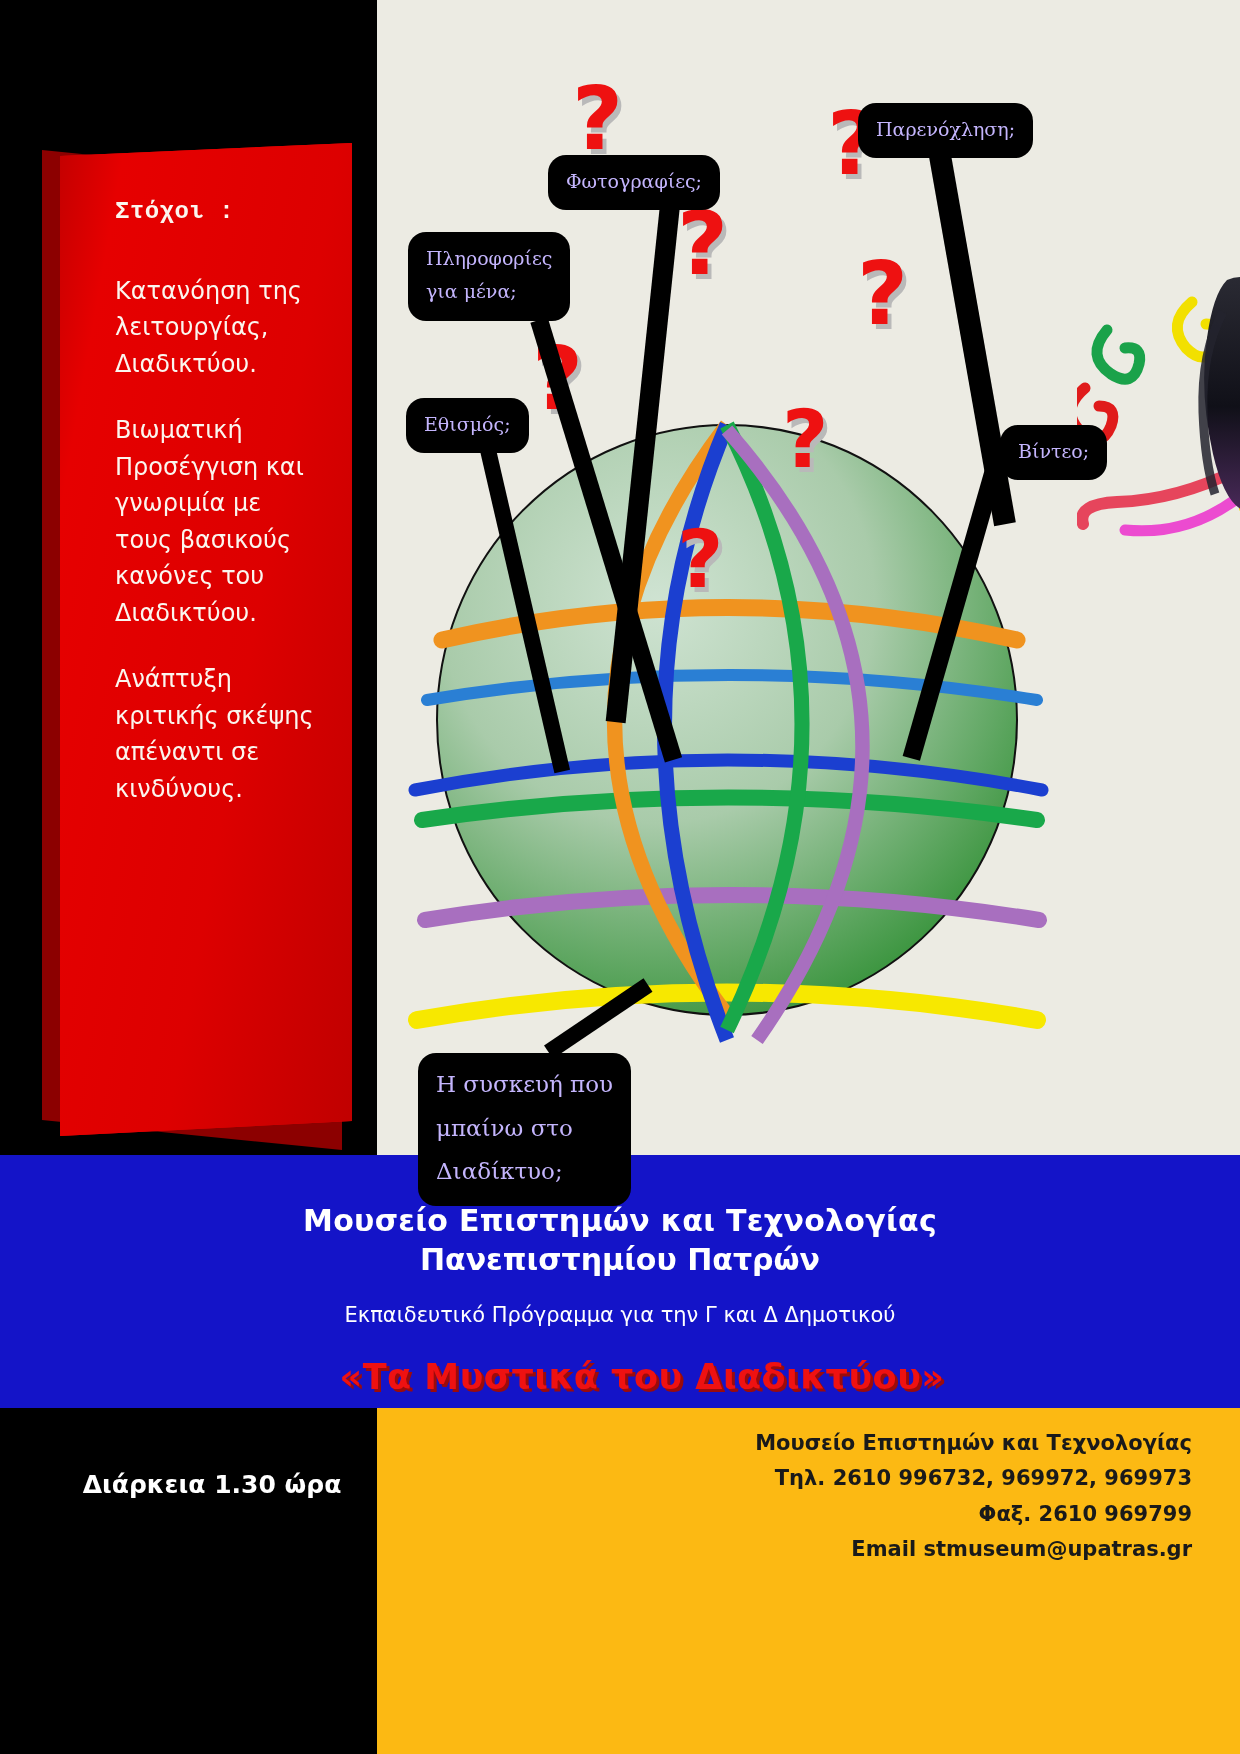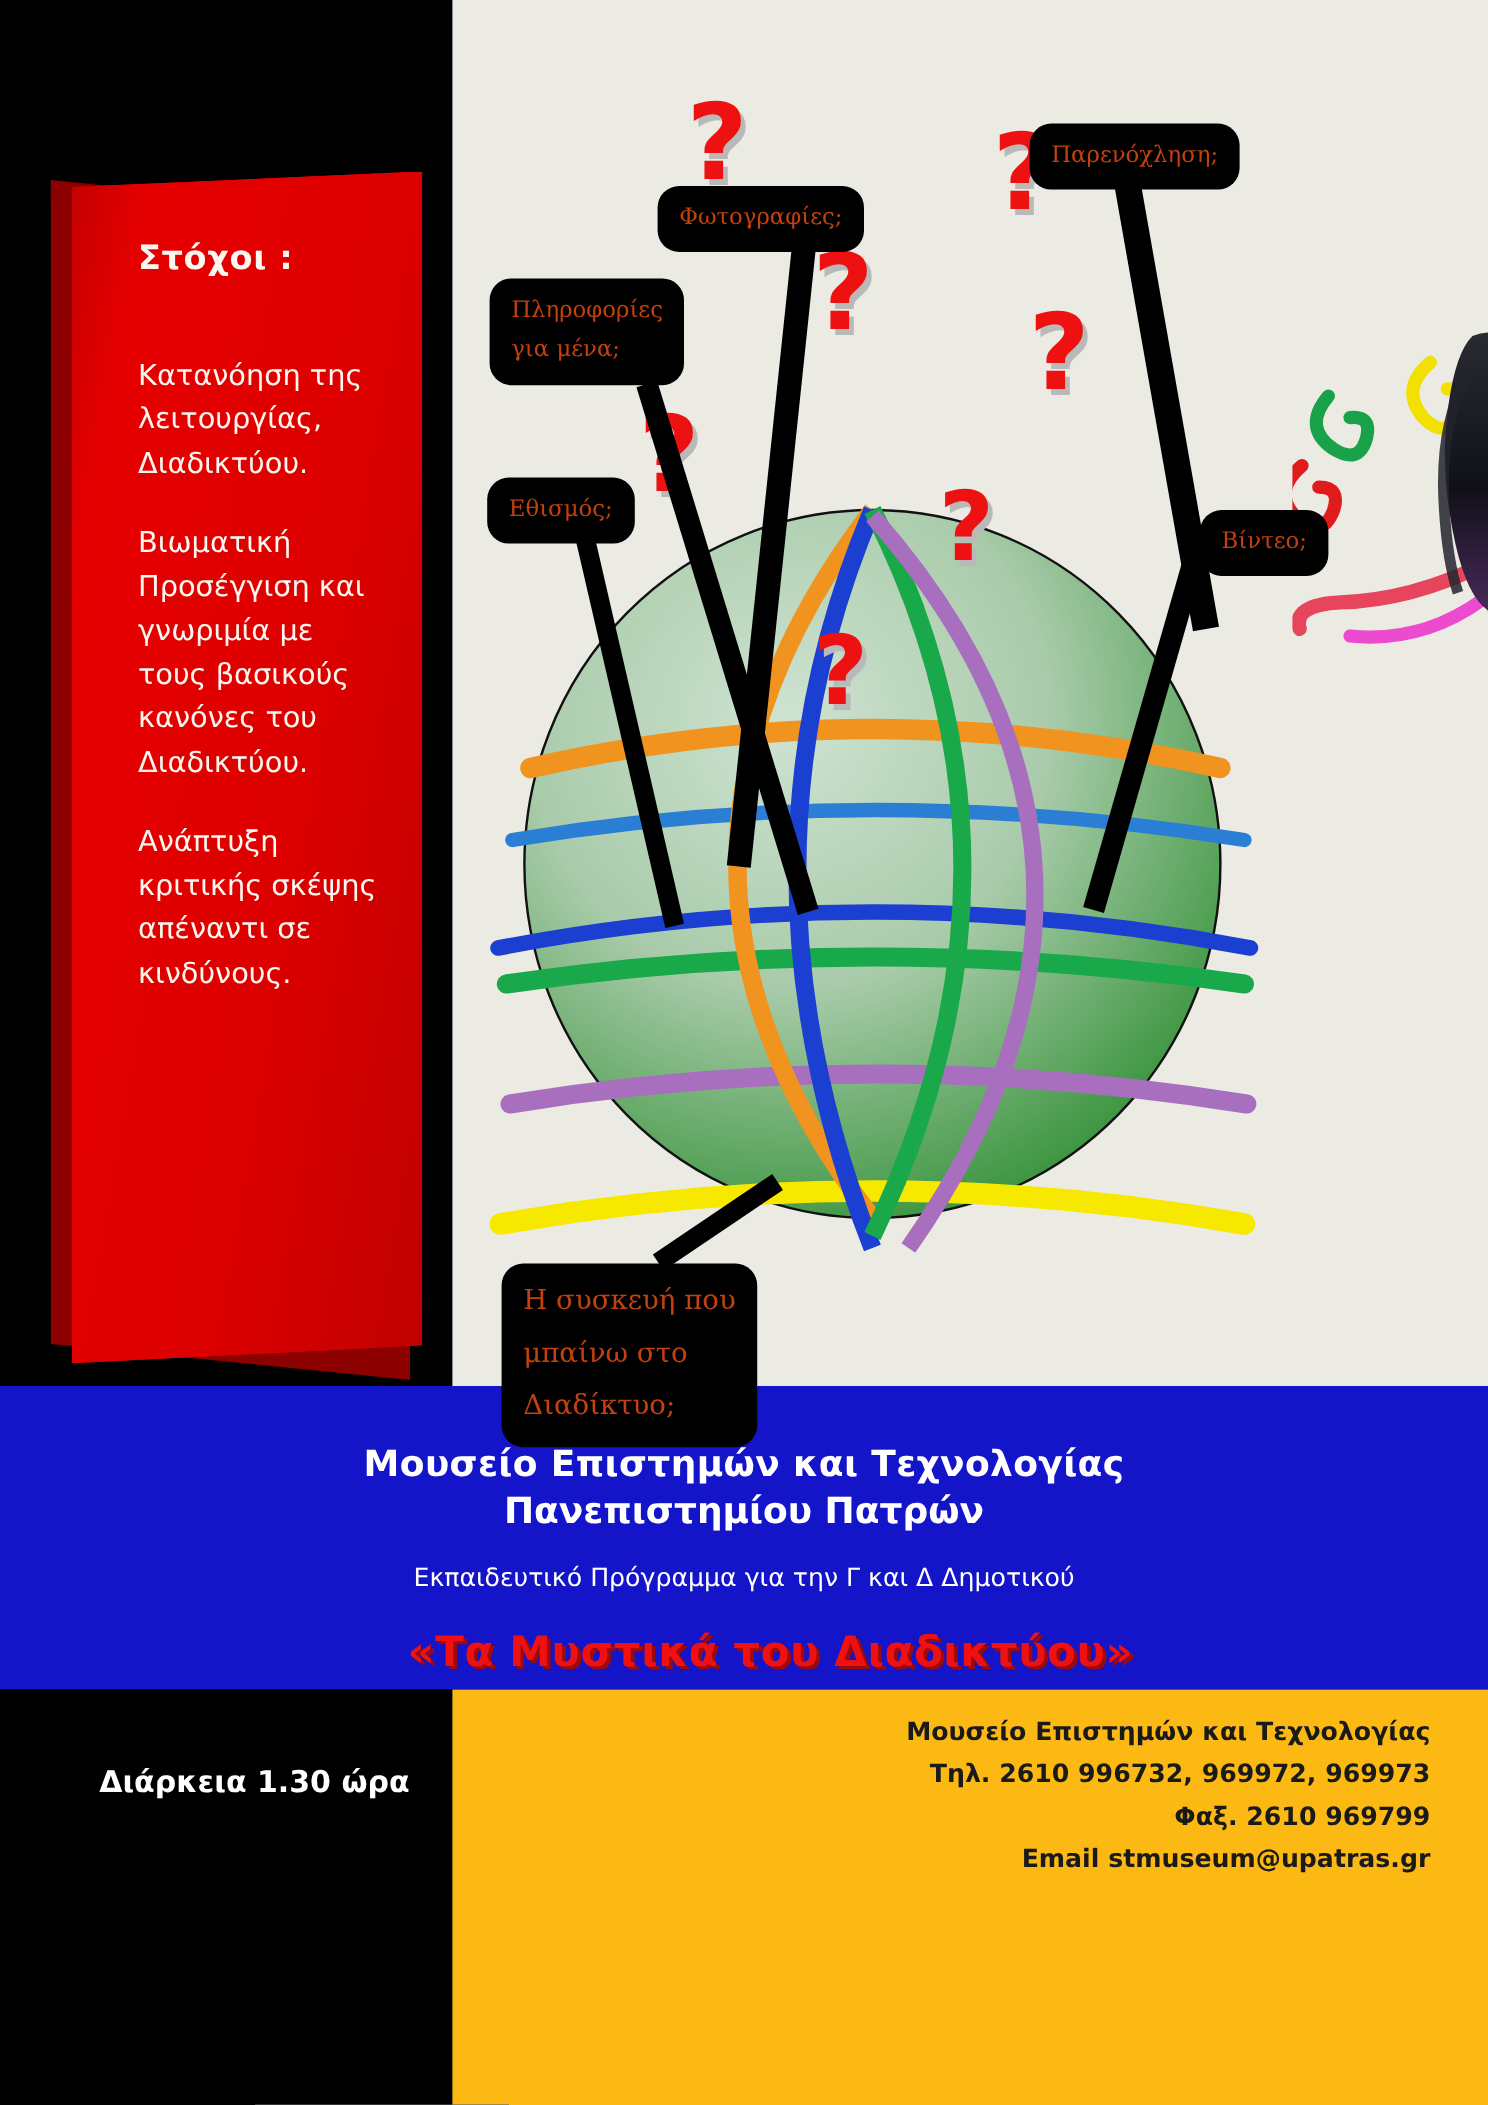--- a/index.html
+++ b/index.html
@@ -14,33 +14,33 @@
   .black-col{position:absolute;left:0;top:0;width:377px;height:1155px;background:#000;}
 
   
   .red-shadow{position:absolute;left:42px;top:150px;width:300px;height:1000px;background:#8c0000;
               clip-path:polygon(0 0, 100% 3%, 100% 100%, 0 97%);}
   .red-box{position:absolute;left:60px;top:143px;width:292px;height:993px;
            background:#e00000;
            background-image:linear-gradient(100deg,#c40000 0%,#e60000 14%,#dd0000 60%,#c00000 100%);
            clip-path:polygon(0 1.3%, 100% 0, 100% 98.5%, 0 100%);}
   .red-box-inner{position:absolute;left:55px;top:55px;right:20px;color:#fbf6ef;}
-  .obj-title{font-size:28px;font-weight:bold;letter-spacing:.5px;margin-bottom:64px;}
+  .obj-title{font-size:24px;font-weight:bold;letter-spacing:.5px;margin-bottom:48px;font-family:Liberation Mono, monospace;}
   .obj-p{font-size:24px;line-height:1.52;margin:0 0 30px 0;max-width:210px;}
   .globe-svg{position:absolute;left:0;top:0;}
 
   
   .figure{position:absolute;left:700px;top:270px;width:360px;height:330px;}
 
   
   .qm{position:absolute;font-family:"DejaVu Sans",sans-serif;font-weight:bold;color:#ee1111;
       text-shadow:4px 5px 0 #b9b9b9;line-height:1;}
 
   
-  .bubble{position:absolute;background:#000;color:#c2410c;border-radius:18px;
+  .bubble{position:absolute;background:#000;color:#c4b5fd;border-radius:18px;
           font-family:"DejaVu Serif",serif;font-size:19px;line-height:1.75;
           padding:10px 18px 12px 18px;z-index:6;white-space:pre-line;}
   .tail{position:absolute;background:#000;z-index:5;transform-origin:top center;}
 
   
   .blue-banner{position:absolute;left:0;top:1155px;width:1240px;height:253px;background:#1414c8;
                text-align:center;color:#fff;}
   .bb-l1{font-size:30px;font-weight:bold;padding-top:48px;letter-spacing:.3px;}
   .bb-l2{font-size:30px;font-weight:bold;margin-top:4px;}
   .bb-sub{font-size:21px;margin-top:26px;}

